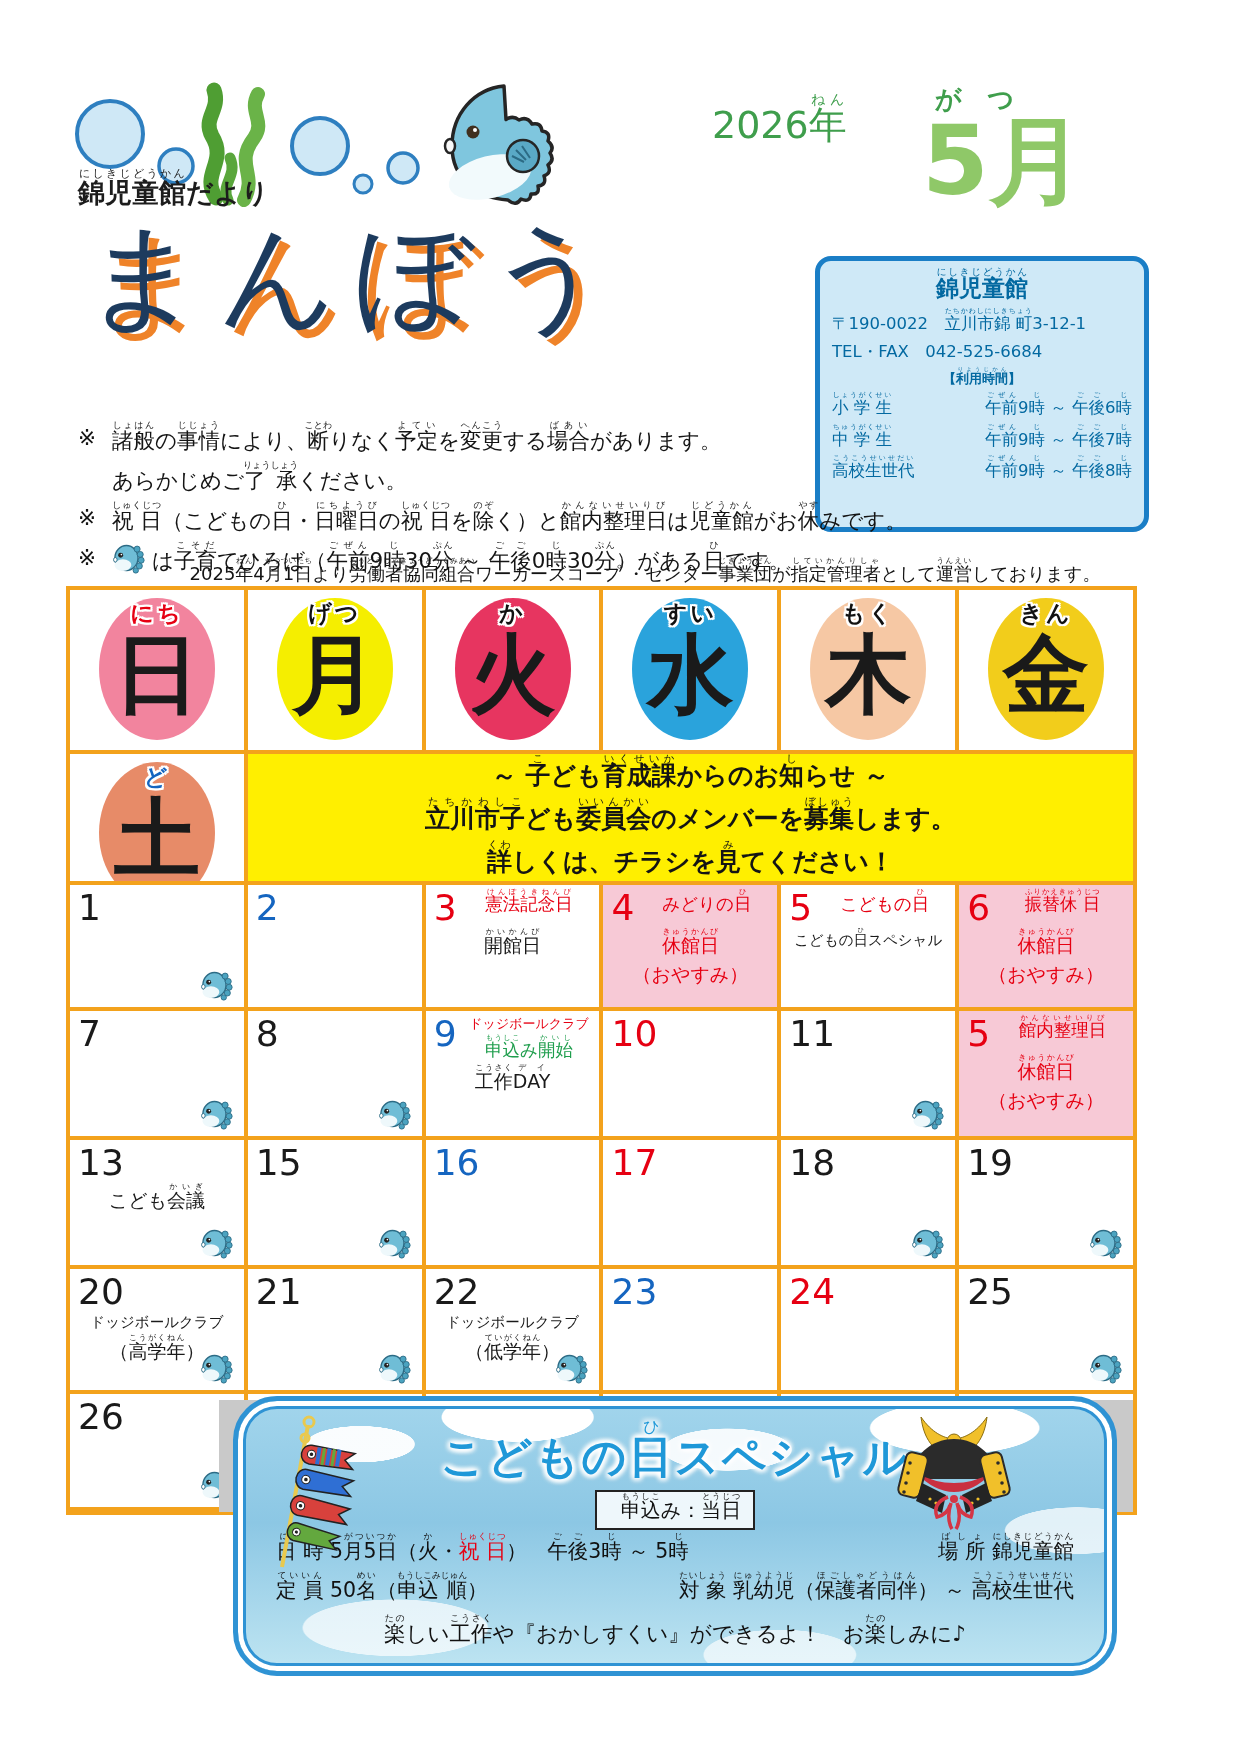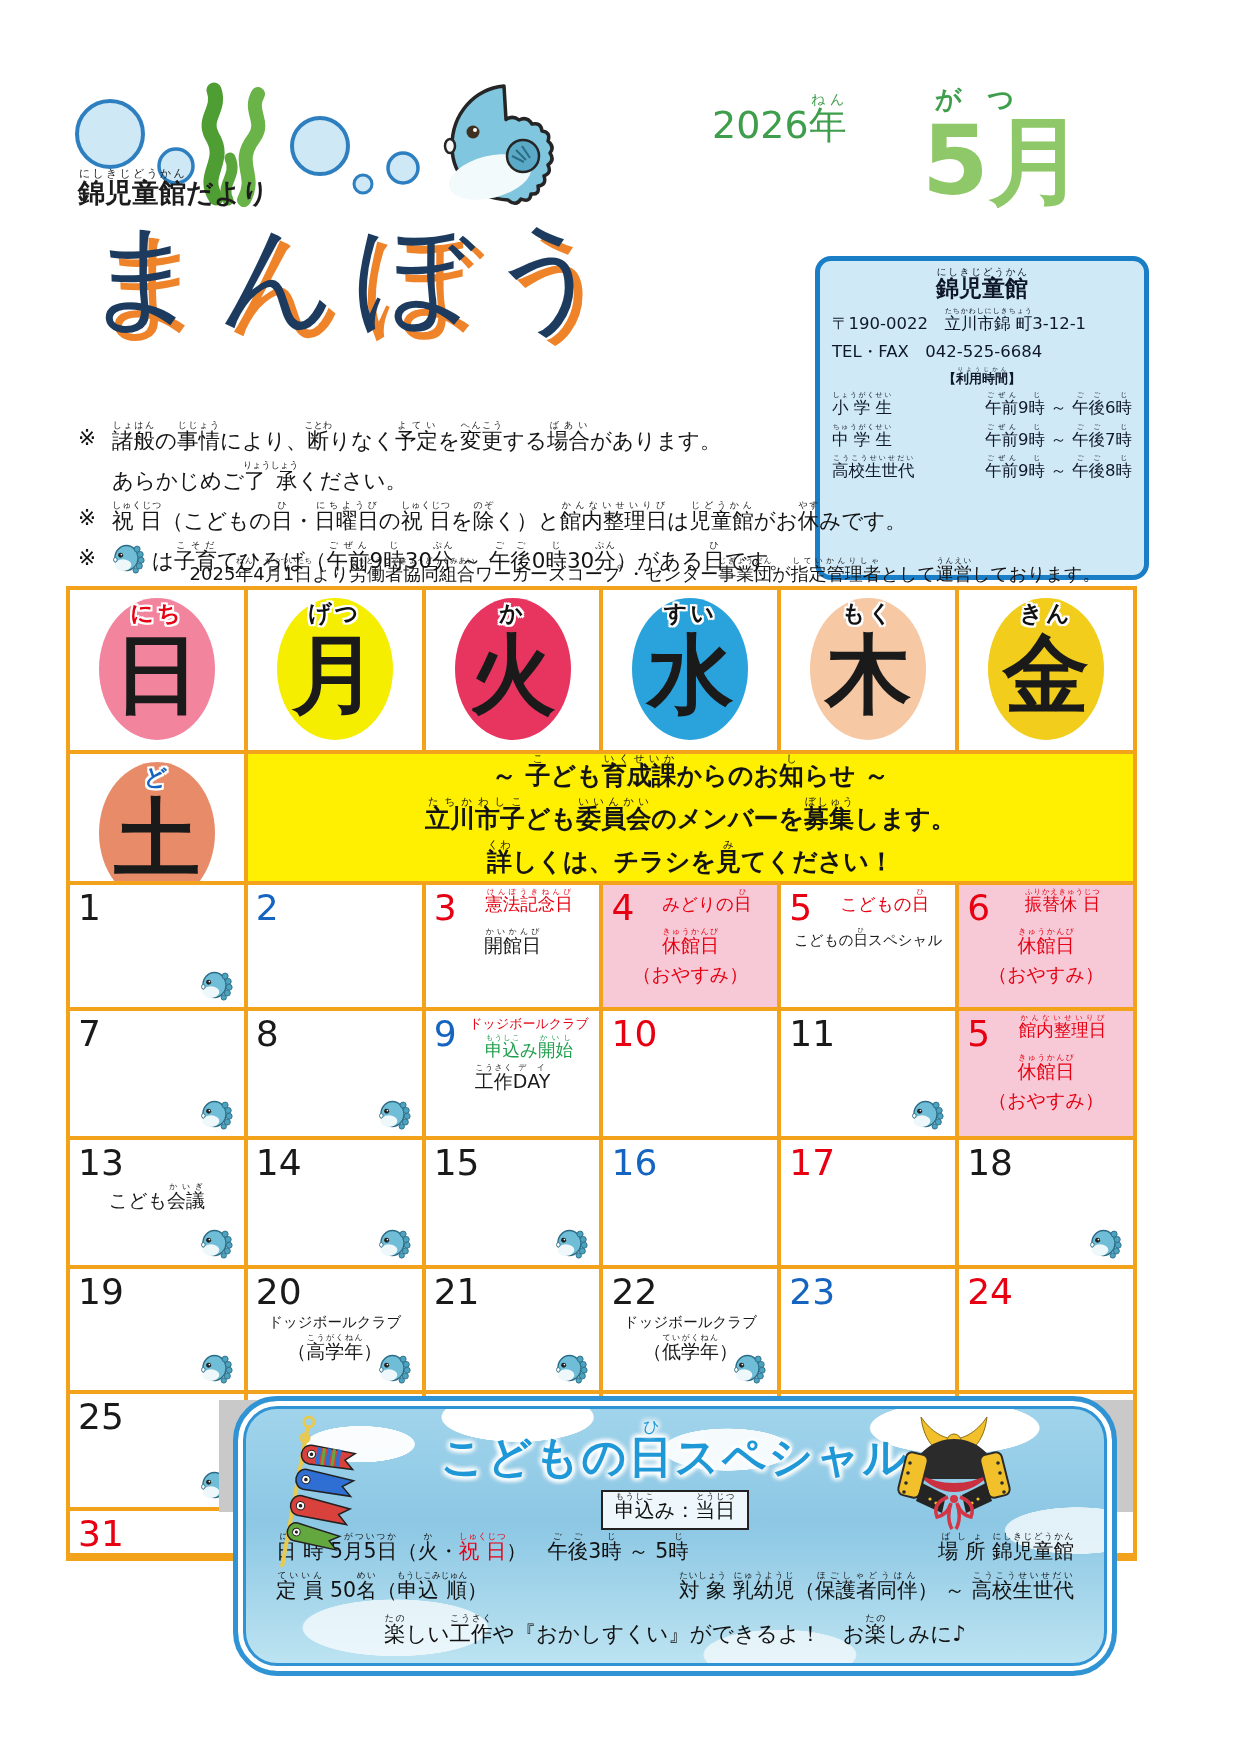--- a/index.html
+++ b/index.html
@@ -14,21 +14,21 @@
   #deco-svg{position:absolute;left:58px;top:66px;}
   #newsletter-label{position:absolute;left:78px;top:168px;font-size:27px;font-weight:bold;color:#1c1c1c;line-height:1.1;}
   #newsletter-label rt{font-size:11px;}
   #main-title{position:absolute;left:84px;top:212px;font-size:116px;font-weight:normal;color:#1d3b5e;letter-spacing:16px;line-height:1.1;text-shadow:9px 8px 0 #ef8329;}
   #year-line{position:absolute;left:712px;top:92px;font-size:38px;color:#3f9e4c;line-height:1.1;}
   #year-line rt{font-size:14px;}
   #month-furi{position:absolute;left:935px;top:82px;font-size:26px;color:#3f9e4c;letter-spacing:26px;font-weight:bold;}
   #month-label{position:absolute;left:922px;top:104px;font-size:96px;font-weight:bold;color:#8fc868;line-height:1.2;}
 
   
-  #info-box{position:absolute;left:815px;top:256px;width:334px;height:324px;background:#cfe9f7;border:5px solid #1a7ec6;border-radius:16px;padding:6px 12px 8px 12px;color:#0f172a;}
+  #info-box{position:absolute;left:815px;top:256px;width:334px;height:276px;background:#cfe9f7;border:5px solid #1a7ec6;border-radius:16px;padding:6px 12px 8px 12px;color:#0369a1;}
   .ib-name{text-align:center;font-size:23px;font-weight:bold;line-height:1.45;}
   .ib-line{font-size:16.5px;line-height:1.55;margin-top:2px;}
   .ib-hours-title{text-align:center;font-size:13px;font-weight:bold;line-height:1.5;margin-top:2px;}
   .ib-row{display:flex;justify-content:space-between;font-size:16.5px;line-height:1.5;margin-top:2px;}
 
   
   #notes{position:absolute;left:78px;top:420px;width:1000px;}
   .note-row{display:flex;align-items:flex-start;font-size:21.5px;color:#141414;line-height:1.72;}
   .note-marker{width:34px;flex:none;}
   .note-row.indent{margin-left:34px;}
@@ -70,21 +70,21 @@
       radial-gradient(110px 36px at 56% 18%, rgba(255,255,255,.9) 58%, rgba(255,255,255,0) 59%),
       radial-gradient(150px 46px at 82% 10%, #ffffff 56%, rgba(255,255,255,0) 57%),
       radial-gradient(130px 42px at 96% 48%, rgba(255,255,255,.75) 55%, rgba(255,255,255,0) 56%),
       radial-gradient(170px 52px at 18% 84%, rgba(255,255,255,.7) 54%, rgba(255,255,255,0) 55%),
       radial-gradient(140px 46px at 62% 94%, rgba(255,255,255,.65) 54%, rgba(255,255,255,0) 55%),
       linear-gradient(180deg,#a2d5ec 0%,#8cc7e4 45%,#bfe5f2 100%);}
   #sp-title{margin-top:18px;text-align:center;font-size:44px;font-weight:bold;color:#1f98d8;letter-spacing:2px;line-height:1.35;
     text-shadow:0 0 6px #fff,0 0 6px #fff,2px 2px 5px #fff,-2px -2px 5px #fff,2px -2px 5px #fff,-2px 2px 5px #fff;}
   #sp-title rt{font-size:16px;}
   #sp-apply-wrap{text-align:center;margin-top:4px;}
-  #sp-apply{display:inline-block;border:2px solid #222;background:rgba(255,255,255,.85);font-size:20px;padding:0 12px 2px 12px;color:#111;line-height:1.6;}
+  #sp-apply{display:inline-block;border:2px solid #222;background:rgba(255,255,255,.85);font-size:20px;padding:0 12px 2px 24px;color:#111;line-height:1.6;}
   .sp-row{display:flex;justify-content:space-between;padding:0 38px;font-size:20.5px;color:#111;line-height:1.62;margin-top:2px;}
   #sp-footer{text-align:center;font-size:21.5px;color:#111;line-height:1.6;margin-top:6px;}
   #koinobori-svg{position:absolute;left:26px;top:10px;}
   #kabuto-svg{position:absolute;right:78px;top:6px;}
 </style>
 </head>
 <body>
 
 <div id="page">
 
@@ -349,37 +349,20 @@
           </div>
         </div>
         <div class="body-line red"><ruby>休館日<rt>きゅうかんび</rt></ruby></div>
         <div class="body-line red">（おやすみ）</div>
       </div>
       <div class="cal-cell">
         <div class="cell-top">
           <div class="day-num black">13</div>
         </div>
         <div class="body-line black">こども<ruby>会議<rt>かいぎ</rt></ruby></div>
-        <div class="cell-fish"><svg width="36" height="32" viewBox="0 0 40 36">
-            <ellipse cx="16" cy="18" rx="13" ry="14" fill="#6fbdd6" stroke="#2c6b85" stroke-width="1.6"></ellipse>
-            <circle cx="28" cy="8" r="3.4" fill="#4ba3c0" stroke="#2c6b85" stroke-width="1"></circle>
-            <circle cx="31.5" cy="14" r="3.4" fill="#4ba3c0" stroke="#2c6b85" stroke-width="1"></circle>
-            <circle cx="32.5" cy="20.5" r="3.4" fill="#4ba3c0" stroke="#2c6b85" stroke-width="1"></circle>
-            <circle cx="30.5" cy="27" r="3.4" fill="#4ba3c0" stroke="#2c6b85" stroke-width="1"></circle>
-            <circle cx="26.5" cy="32" r="3" fill="#4ba3c0" stroke="#2c6b85" stroke-width="1"></circle>
-            <ellipse cx="12" cy="26" rx="9.5" ry="6.5" fill="#eef8fb"></ellipse>
-            <circle cx="9.5" cy="15" r="2.8" fill="#232323"></circle>
-            <circle cx="10.3" cy="14.2" r="0.9" fill="#fff"></circle>
-            <ellipse cx="3.5" cy="20" rx="2" ry="2.6" fill="#fff" stroke="#2c6b85" stroke-width="1"></ellipse>
-          </svg></div>
-      </div>
-      <div class="cal-cell">
-        <div class="cell-top">
-          <div class="day-num black">14</div>
-        </div>
         <div class="cell-fish"><svg width="36" height="32" viewBox="0 0 40 36">
             <ellipse cx="16" cy="18" rx="13" ry="14" fill="#6fbdd6" stroke="#2c6b85" stroke-width="1.6"></ellipse>
             <circle cx="28" cy="8" r="3.4" fill="#4ba3c0" stroke="#2c6b85" stroke-width="1"></circle>
             <circle cx="31.5" cy="14" r="3.4" fill="#4ba3c0" stroke="#2c6b85" stroke-width="1"></circle>
             <circle cx="32.5" cy="20.5" r="3.4" fill="#4ba3c0" stroke="#2c6b85" stroke-width="1"></circle>
             <circle cx="30.5" cy="27" r="3.4" fill="#4ba3c0" stroke="#2c6b85" stroke-width="1"></circle>
             <circle cx="26.5" cy="32" r="3" fill="#4ba3c0" stroke="#2c6b85" stroke-width="1"></circle>
             <ellipse cx="12" cy="26" rx="9.5" ry="6.5" fill="#eef8fb"></ellipse>
             <circle cx="9.5" cy="15" r="2.8" fill="#232323"></circle>
             <circle cx="10.3" cy="14.2" r="0.9" fill="#fff"></circle>

